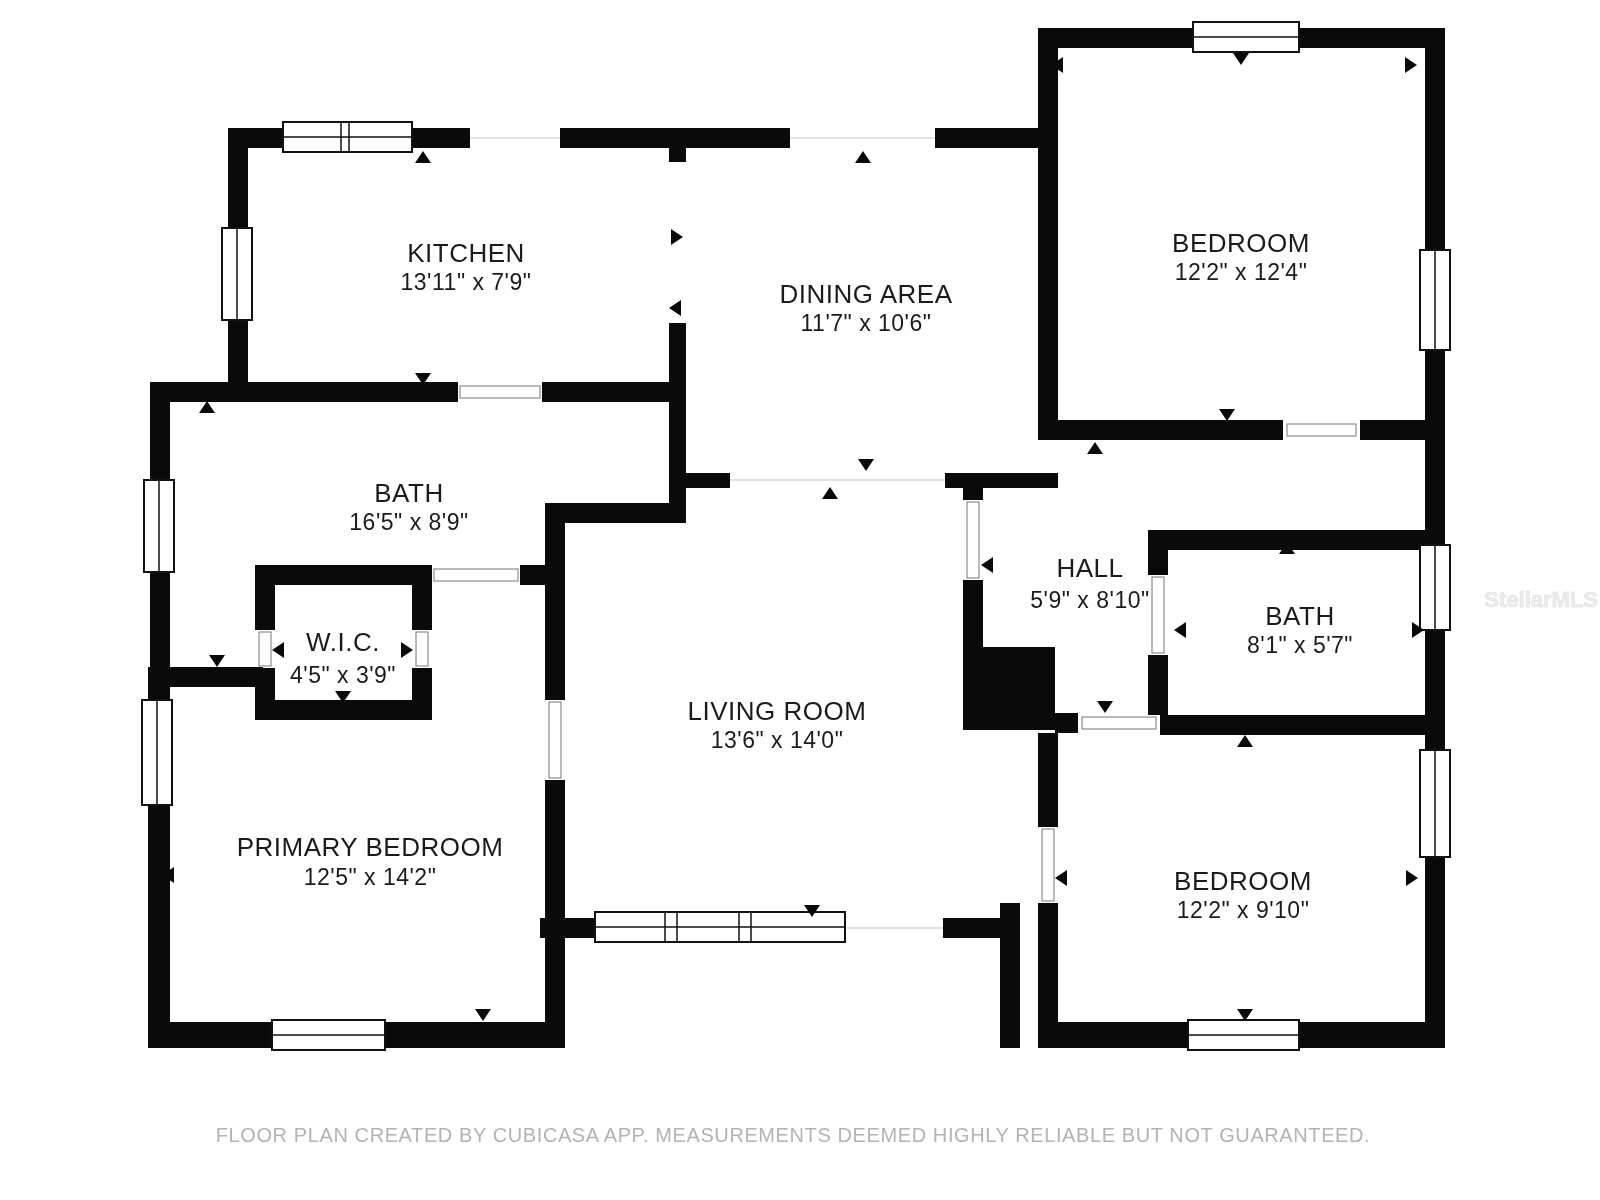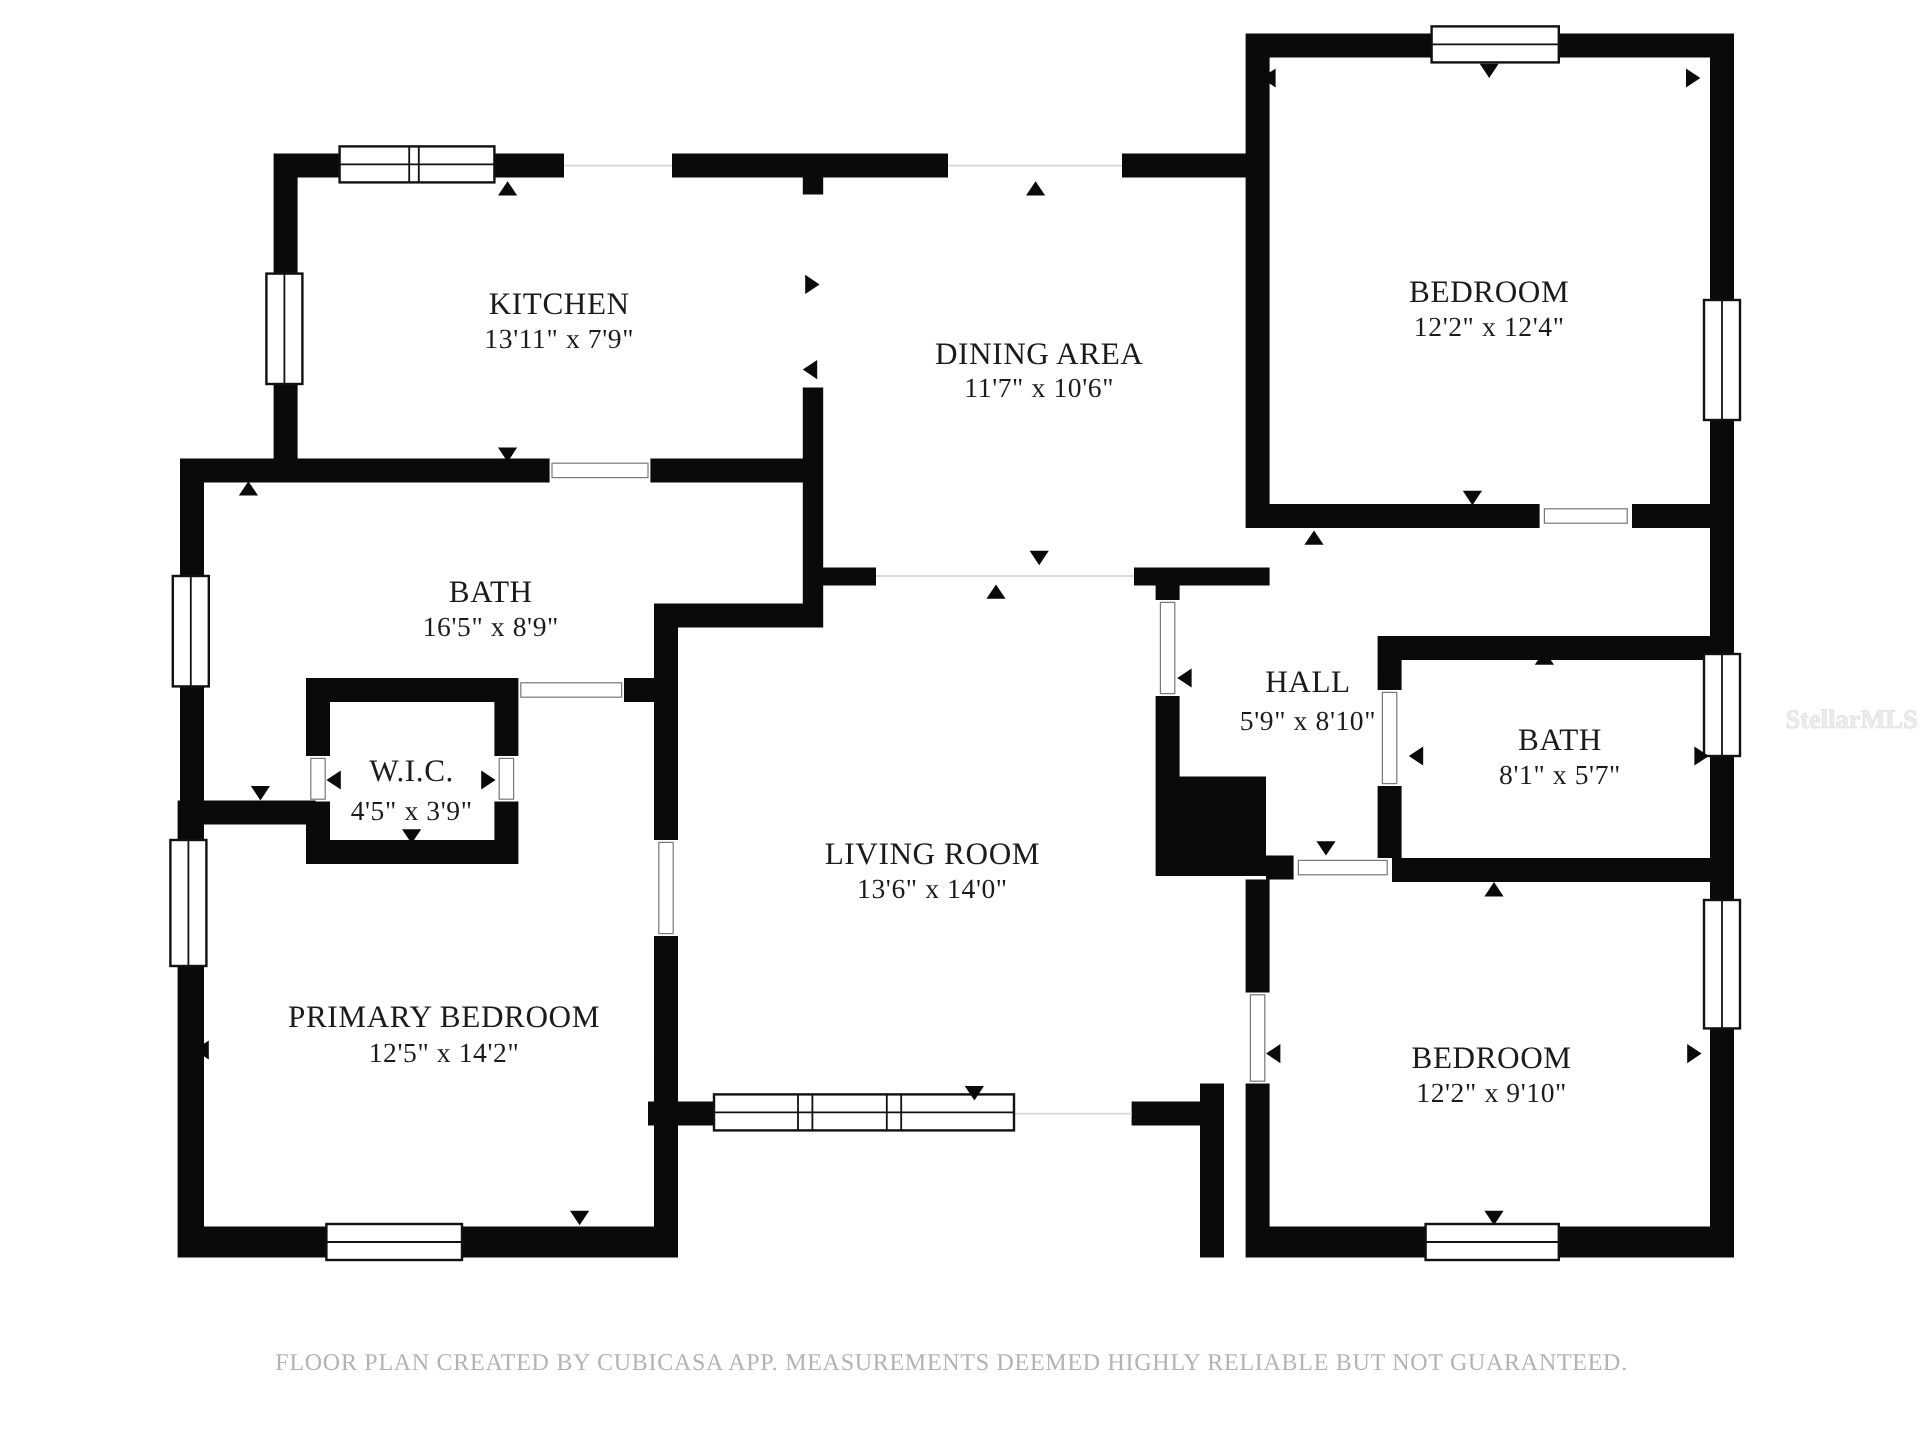--- a/index.html
+++ b/index.html
@@ -1,17 +1,17 @@
 <!DOCTYPE html>
 <html><head>
 <meta charset="utf-8">
 <style>
   html,body{margin:0;padding:0;background:#ffffff;}
   .page{position:relative;width:1600px;height:1200px;background:#fff;overflow:hidden;
-        font-family:Liberation Serif, serif;}
+        font-family:Liberation Sans, sans-serif;}
   svg{display:block}
   .room-name{font-size:26px;fill:#1b1b1b;letter-spacing:.5px;}
   .room-dims{font-size:23px;fill:#1b1b1b;letter-spacing:.5px;}
   .footer-text{font-size:20px;fill:#b3b3b3;letter-spacing:.6px;}
   .watermark-text{font-size:22px;fill:#ececec;stroke:#e0e0e0;stroke-width:.6px;font-weight:bold;}
 </style>
 </head>
 <body>
 
 <div class="page">

